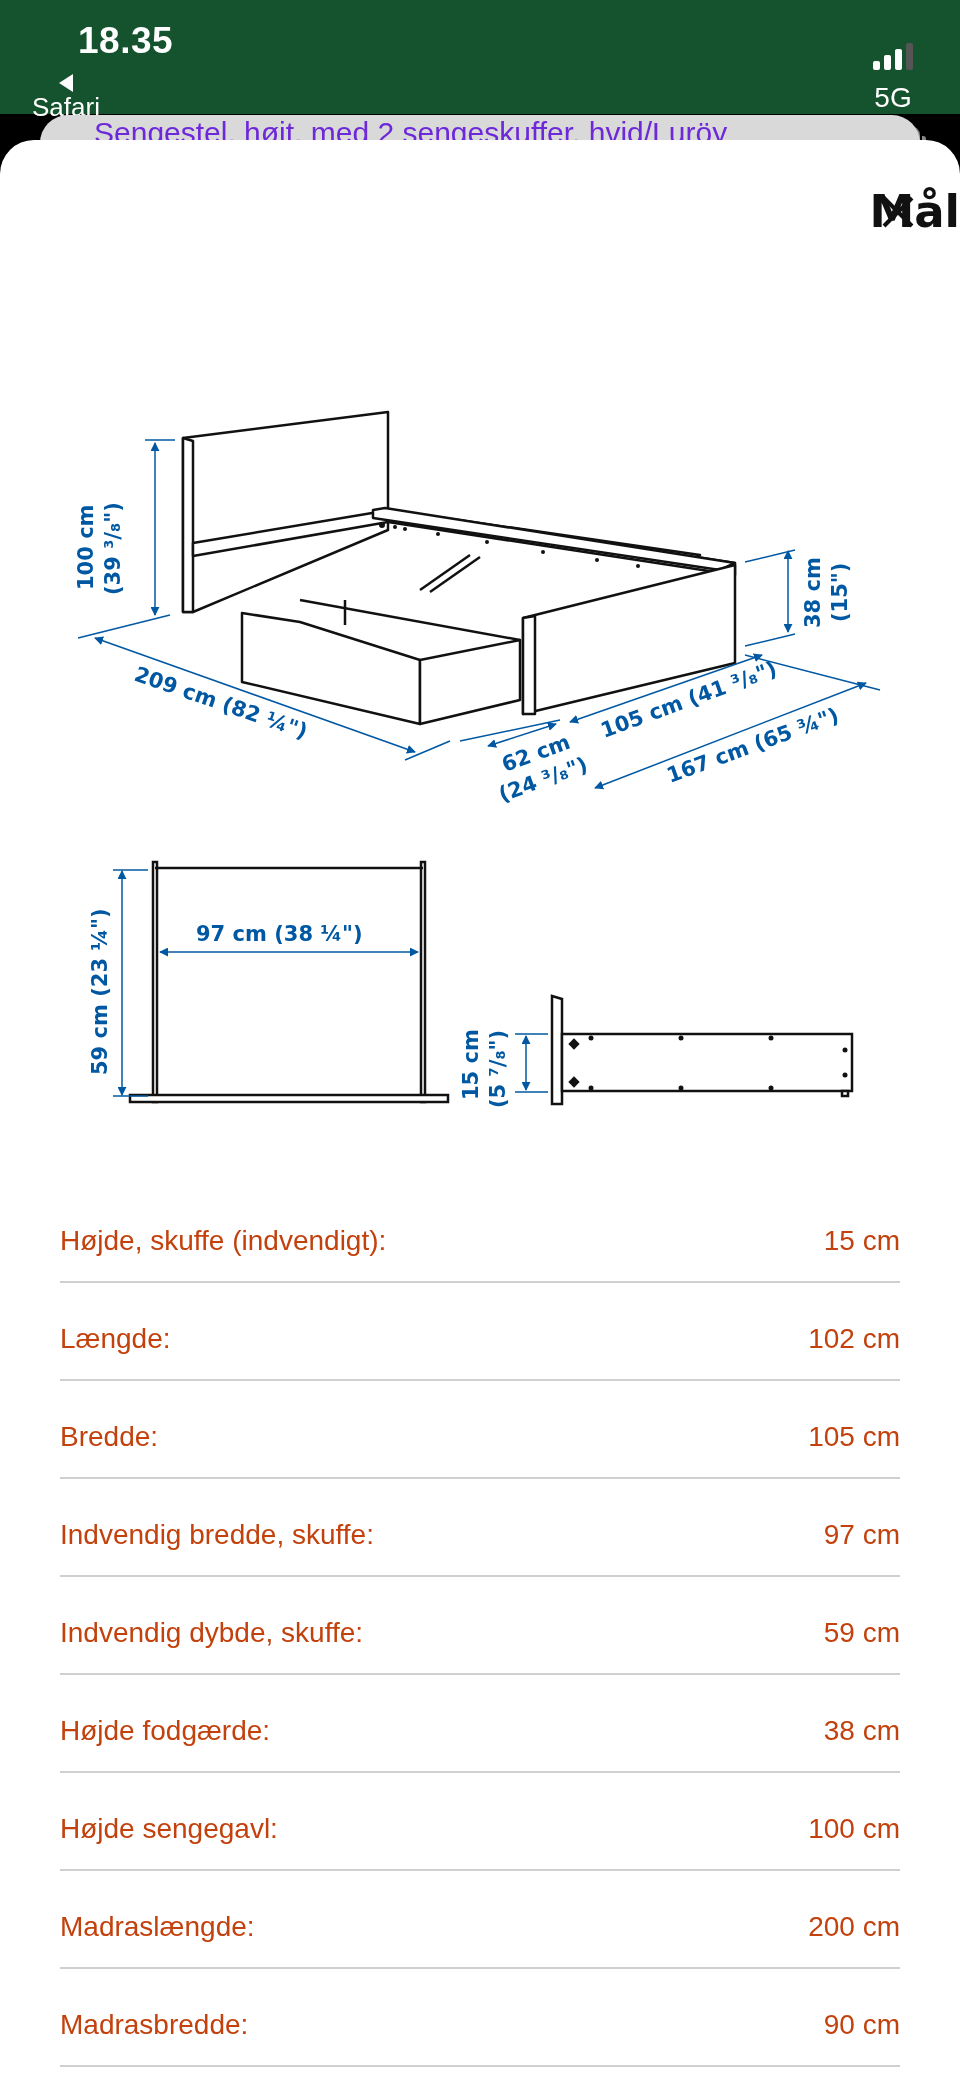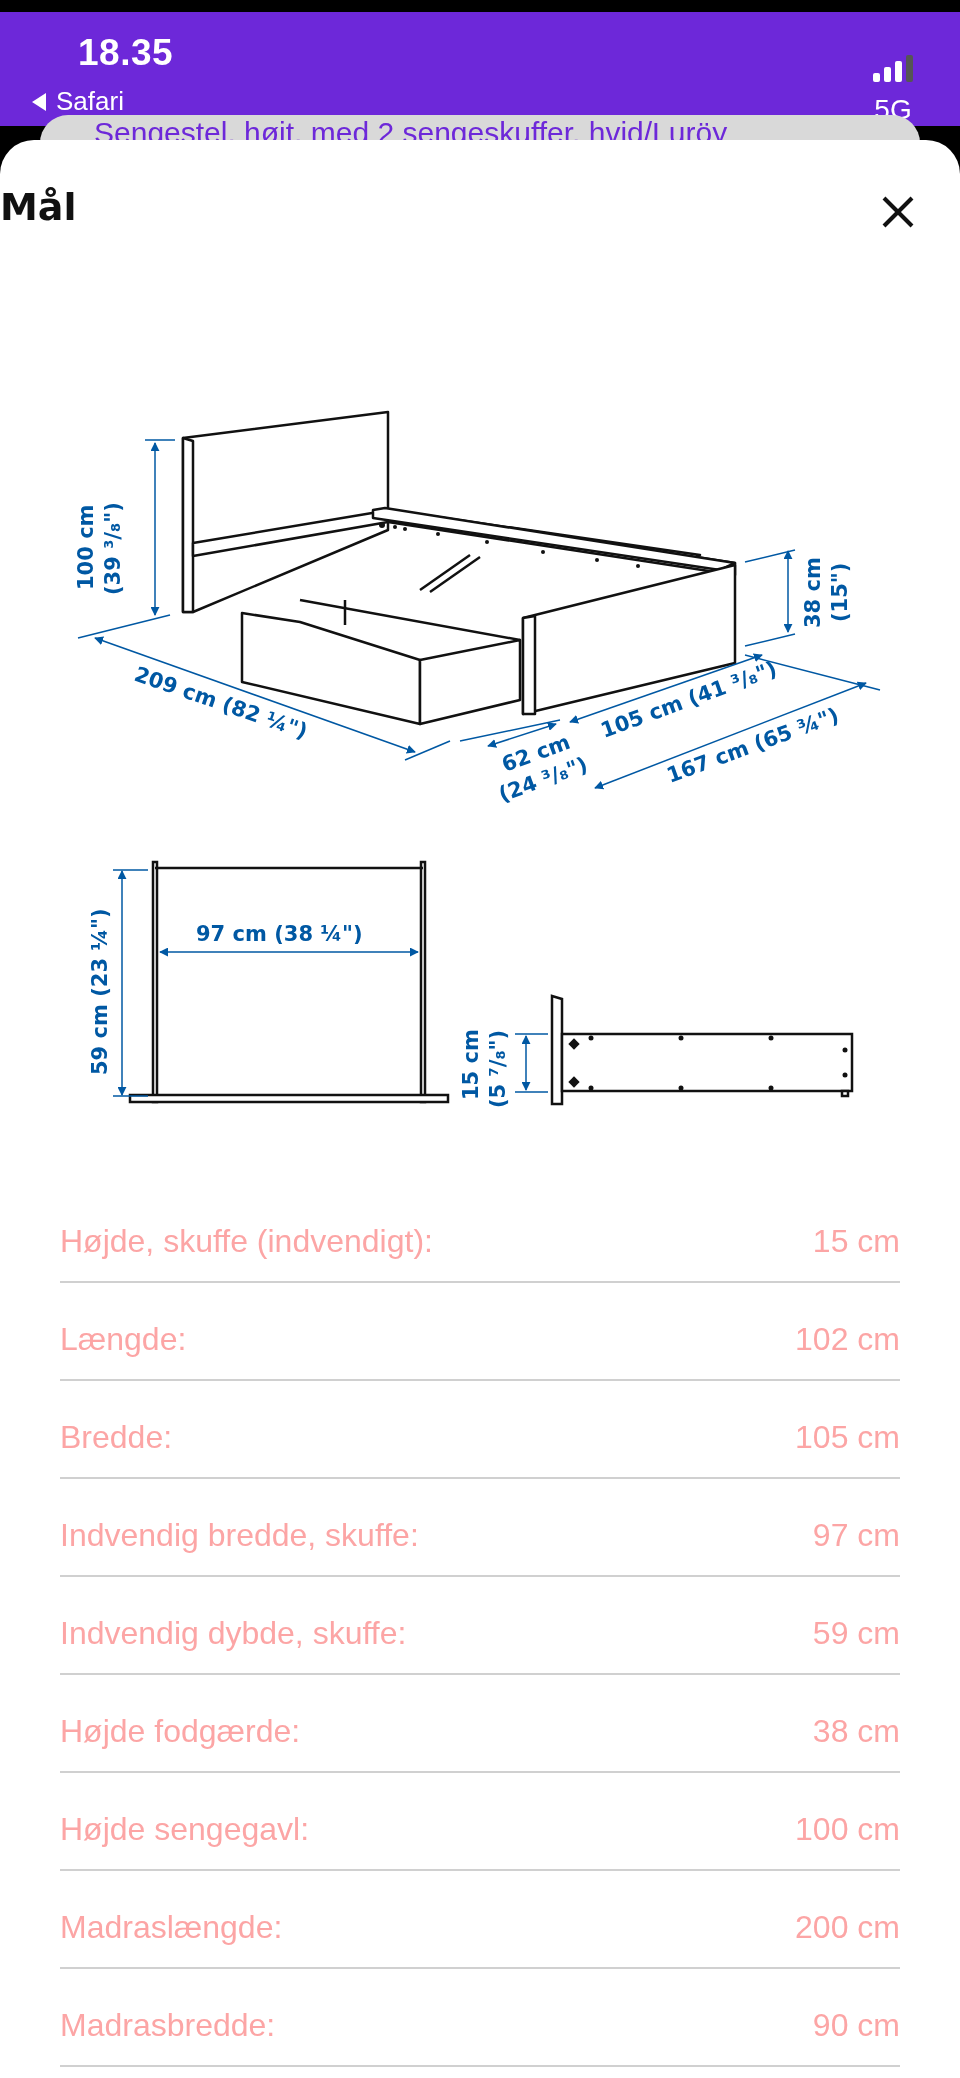--- a/index.html
+++ b/index.html
@@ -1,44 +1,44 @@
 <!DOCTYPE html>
 <html><head>
   <meta charset="utf-8">
   <style>
     * { box-sizing: border-box; margin: 0; padding: 0; }
     html, body { width: 960px; height: 2078px; overflow: hidden; background: #000; }
     body { font-family: "DejaVu Sans", "Liberation Sans", sans-serif; position: relative; }
 
     
-    .status-bar { position: absolute; top: 12px; left: 0; width: 960px; height: 114px; background: #6d28d9; color: #fff; }
+    .status-bar { position: absolute; top: 0; left: 0; width: 960px; height: 114px; background: #14532d; color: #fff; }
     .status-time { position: absolute; left: 78px; top: 20px; font-size: 37px; font-weight: 600; font-family: "Liberation Sans", sans-serif; letter-spacing: 0.5px; }
-    .status-back { position: absolute; left: 32px; top: 74px; font-size: 26px; font-family: "Liberation Sans", sans-serif; display: flex; align-items: center; gap: 10px; }
+    .status-back { position: absolute; left: 32px; top: 74px; font-size: 26px; font-family: "Liberation Sans", sans-serif; display: flex; align-items: center; gap: 0; flex-direction: column; }
     .status-back .tri { width: 0; height: 0; border-top: 9px solid transparent; border-bottom: 9px solid transparent; border-right: 14px solid #fff; display: inline-block; }
     .status-right { position: absolute; right: 40px; top: 44px; display: flex; align-items: center; gap: 12px; flex-direction: column; }
     .signal { display: flex; align-items: flex-end; gap: 4px; height: 26px; }
     .signal span { width: 7px; background: #fff; border-radius: 2px; display: block; }
     .signal span.dim { background: #555; }
     .net { font-size: 28px; font-family: "Liberation Sans", sans-serif; color: #fff; }
     .battery { position: relative; width: 54px; height: 28px; border: 3px solid #888; border-radius: 9px; }
     .battery .level { position: absolute; left: 4px; top: 4px; width: 7px; height: 14px; background: #e0232e; border-radius: 2px; }
     .battery .nub { position: absolute; right: -9px; top: 7px; width: 4px; height: 9px; background: #888; border-radius: 0 3px 3px 0; }
 
     
     .under-card { position: absolute; left: 40px; top: 115px; width: 880px; height: 60px; background: #d9d9d9; border-radius: 28px 28px 0 0; overflow: hidden; }
     .under-title { position: absolute; left: 54px; top: 1px; font-size: 30px; color: #6d28d9; font-family: "Liberation Sans", sans-serif; white-space: nowrap; }
 
     
     .sheet { position: absolute; left: 0; top: 140px; width: 960px; height: 1938px; background: #fff; border-radius: 34px 34px 0 0; }
     .sheet-header { position: relative; height: 140px; }
-    .sheet-title { position: absolute; left: 0; width: 960px; text-align: left; top: 45px; font-size: 38px; font-weight: bold; color: #111; }
+    .sheet-title { position: absolute; left: 0; width: 960px; text-align: right; top: 45px; font-size: 45px; font-weight: bold; color: #111; }
     .close-btn { position: absolute; right: 40px; top: 50px; width: 44px; height: 44px; cursor: pointer; }
 
     .dims { position: absolute; left: 60px; top: 1075px; width: 840px; }
-    .dim-row { display: flex; justify-content: space-between; align-items: center; height: 98px; border-bottom: 2px solid #d0d0d0; font-family: "Liberation Sans", sans-serif; font-size: 32px; color: #fca5a5; padding-top: 16px; }
+    .dim-row { display: flex; justify-content: space-between; align-items: center; height: 98px; border-bottom: 2px solid #d0d0d0; font-family: "Liberation Sans", sans-serif; font-size: 28px; color: #c2410c; padding-top: 16px; }
     .dim-row .val { text-align: right; }
   </style>
 </head>
 <body>
 
 <div class="status-bar">
   <div class="status-time">18.35</div>
   <div class="status-back">
     <span class="tri"></span>
     <span>Safari</span>

